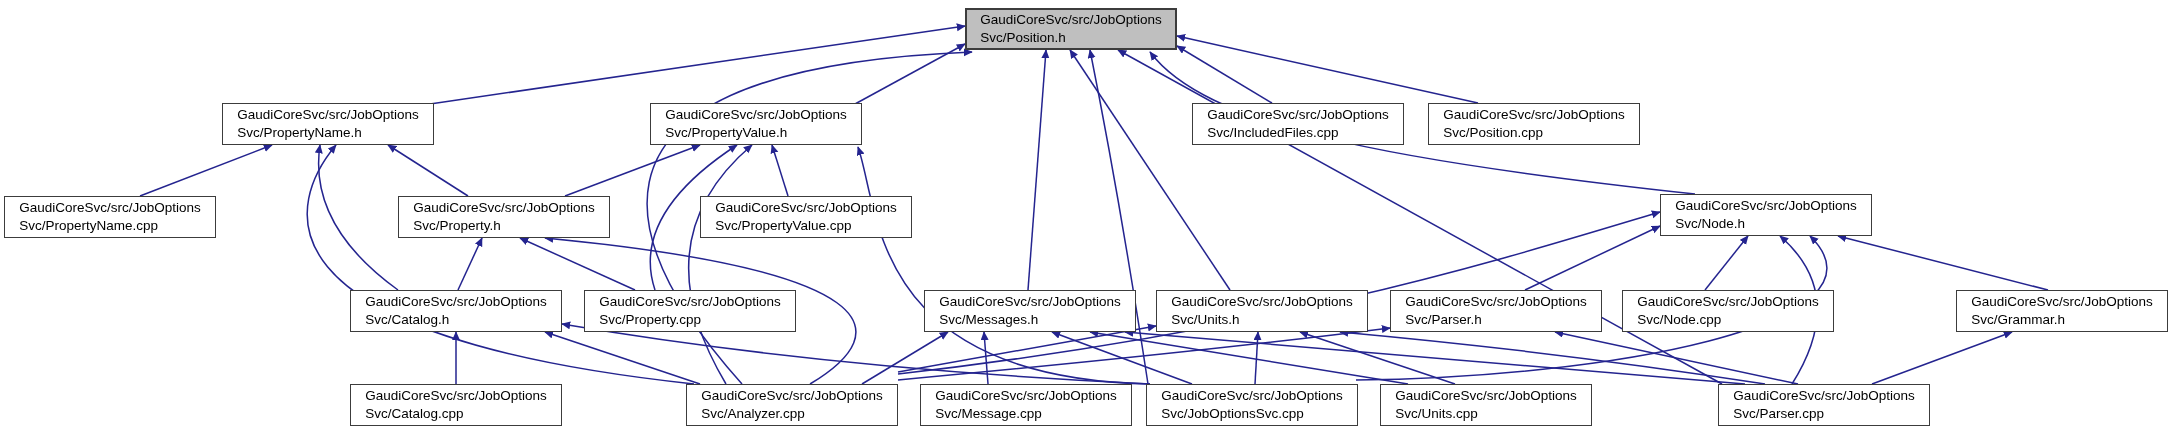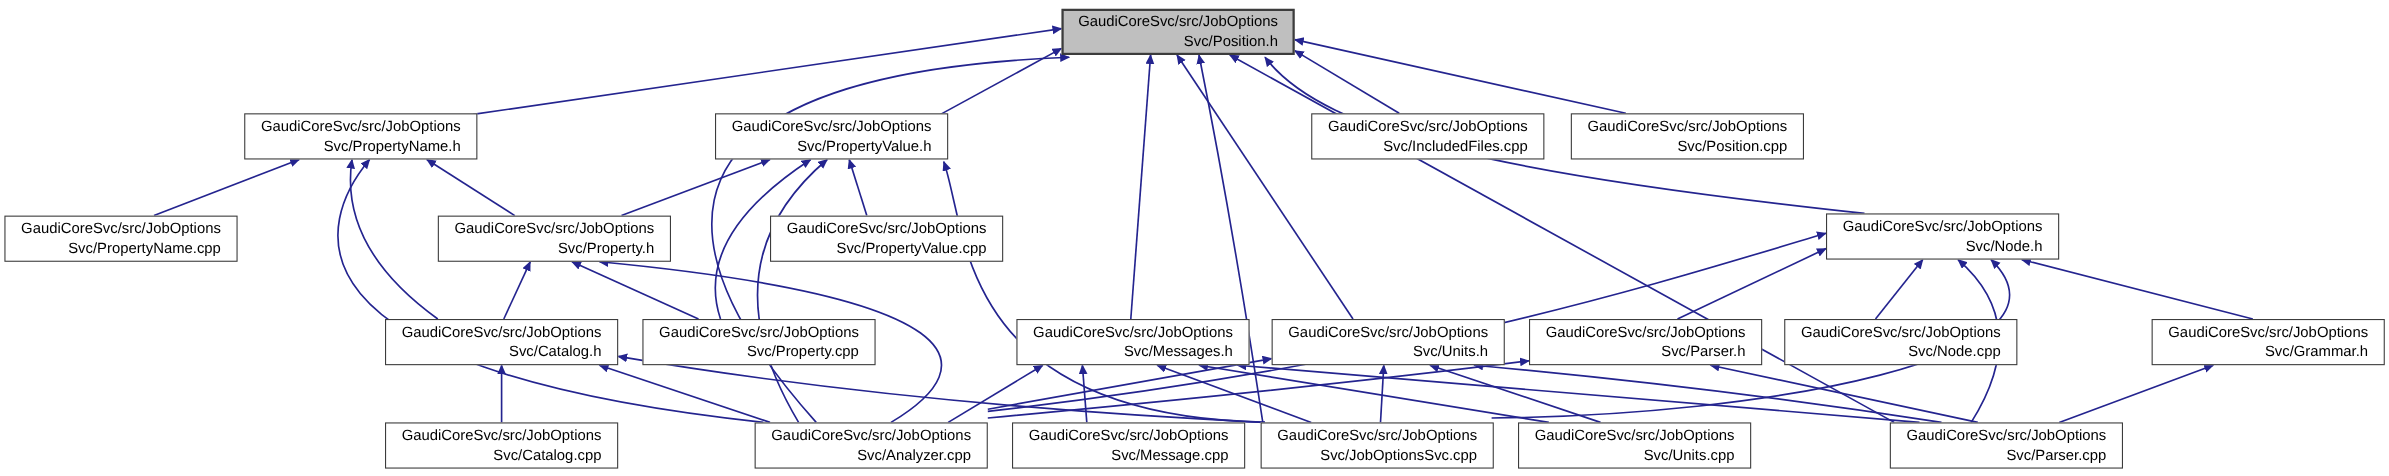--- a/index.html
+++ b/index.html
@@ -1,20 +1,20 @@
 <!DOCTYPE html>
 <html><head>
 <meta charset="utf-8">
 <style>
   html,body{margin:0;padding:0;background:#ffffff;}
   #graph{position:relative;width:2172px;height:433px;background:#ffffff;overflow:hidden;
          font-family:"Liberation Sans","DejaVu Sans",sans-serif;}
   #edges{position:absolute;left:0;top:0;width:2172px;height:433px;}
   .node{position:absolute;box-sizing:border-box;background:#ffffff;border:1.5px solid #3c3c3c;
-        display:flex;align-items:center;justify-content:center;text-align:right;
+        display:flex;align-items:center;justify-content:center;text-align:left;
         font-size:13.5px;line-height:1.3;color:#000;white-space:pre-line;cursor:pointer;z-index:2;}
   .node.root{background:#bfbfbf;border:2px solid #3c3c3c;}
   .edge{fill:none;stroke:#24248f;stroke-width:1.5px;}
 </style>
 </head>
 <body>
 
 <div id="graph">
   <svg id="edges" xmlns="http://www.w3.org/2000/svg">
     <defs>

